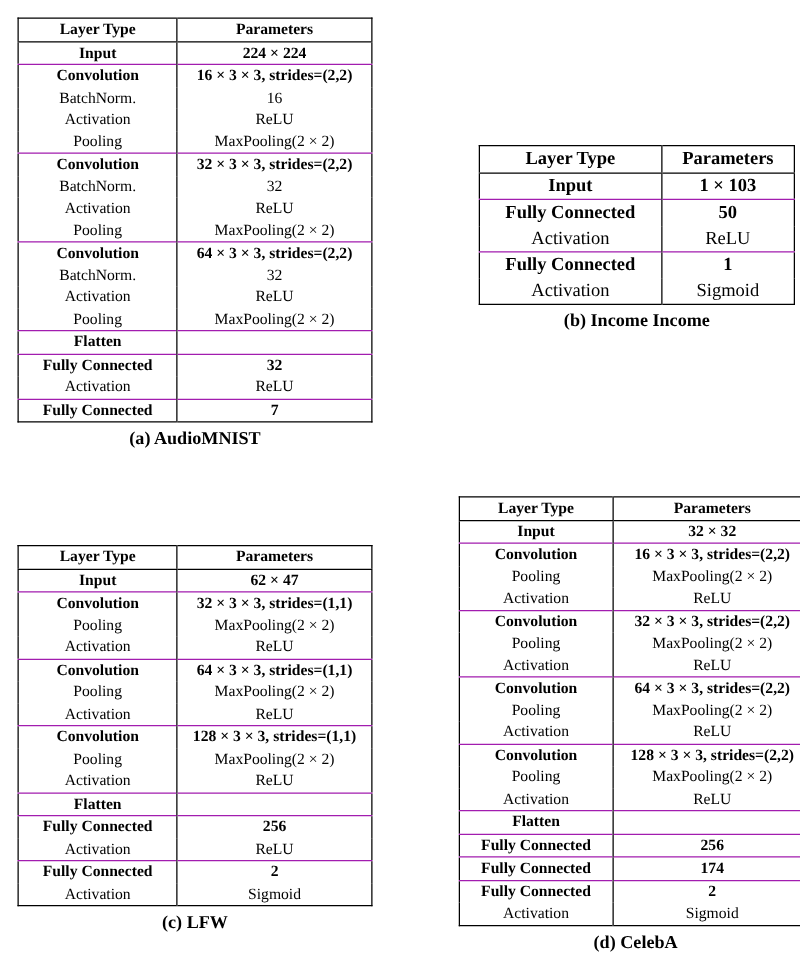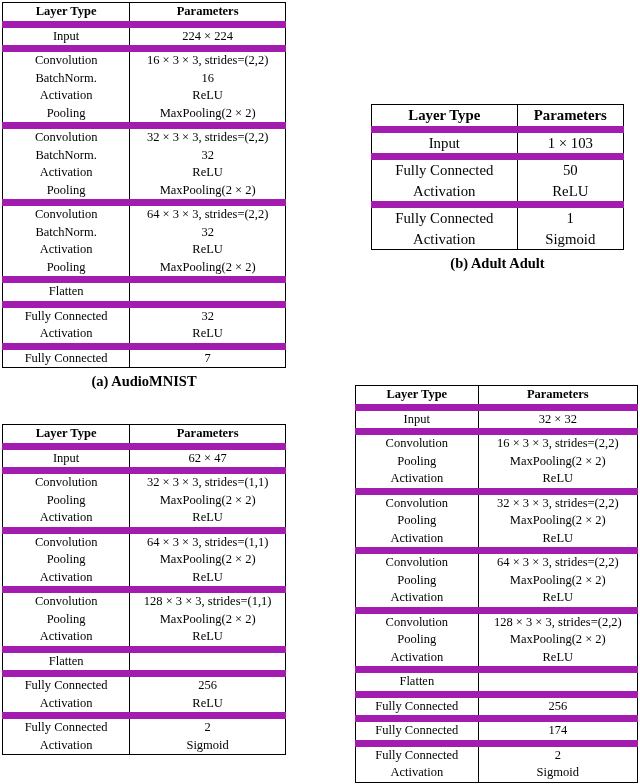--- a/index.html
+++ b/index.html
@@ -5,42 +5,42 @@
   html, body { margin: 0; padding: 0; }
   body {
     width: 640px;
     height: 784px;
     background: #ffffff;
     color: #000000;
     font-family: "Liberation Serif", serif;
     position: relative;
     overflow: hidden;
   }
-  .subfig { position: absolute; margin: 0; }
+  .subfig { position: absolute; margin: 12px; }
   .pos-a { left: 2px;   top: 2px;   width: 284px; }
   .pos-b { left: 371px; top: 104px; width: 253px; }
   .pos-c { left: 2px;   top: 424px; width: 284px; }
   .pos-d { left: 355px; top: 385px; width: 283px; }
 
   table {
     border-collapse: collapse;
     width: 100%;
     table-layout: fixed;
     border: 1.4px solid #000;
   }
   th, td {
     text-align: center;
     vertical-align: middle;
     padding: 1px 3px;
     overflow: hidden;
     white-space: nowrap;
   }
   th { font-weight: bold; border-bottom: 1px solid #000; }
   th + th, td + td { border-left: 1px solid #000; }
-  tr.group-start td { border-top: 7px solid #a21caf; }
+  tr.group-start td { border-top: 1px solid #a21caf; font-weight: bold; }
 
   .pos-a table, .pos-c table, .pos-d table { font-size: 12.5px; }
   .pos-a th, .pos-a td,
   .pos-c th, .pos-c td,
   .pos-d th, .pos-d td { line-height: 15.5px; }
 
   .pos-b table { font-size: 14.8px; }
   .pos-b th, .pos-b td { line-height: 18.5px; }
 
   .pos-a th:first-child, .pos-c th:first-child { width: 42.5%; }
@@ -169,21 +169,21 @@
               <td>Fully Connected</td>
               <td>1</td>
             </tr>
             <tr>
               <td>Activation</td>
               <td>Sigmoid</td>
             </tr>
           </tbody>
         </table>
       </div>
-    <figcaption>(b) Adult Adult</figcaption>
+    <figcaption>(b) Income Income</figcaption>
   </figure>
 
   <figure class="subfig pos-c">
     <div>
         <table>
           <thead>
             <tr>
               <th>Layer Type</th>
               <th>Parameters</th>
             </tr>
@@ -245,20 +245,21 @@
               <td>Fully Connected</td>
               <td>2</td>
             </tr>
             <tr>
               <td>Activation</td>
               <td>Sigmoid</td>
             </tr>
           </tbody>
         </table>
       </div>
+    <figcaption>(c) LFW</figcaption>
   </figure>
 
   <figure class="subfig pos-d">
     <div>
         <table>
           <thead>
             <tr>
               <th>Layer Type</th>
               <th>Parameters</th>
             </tr>

